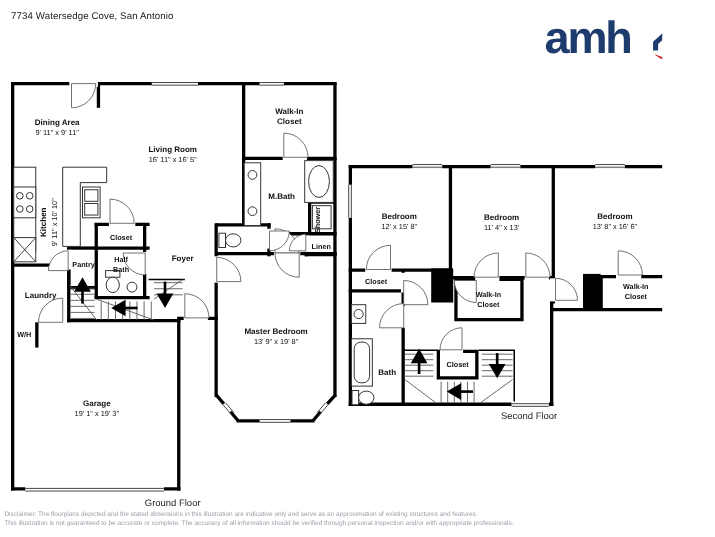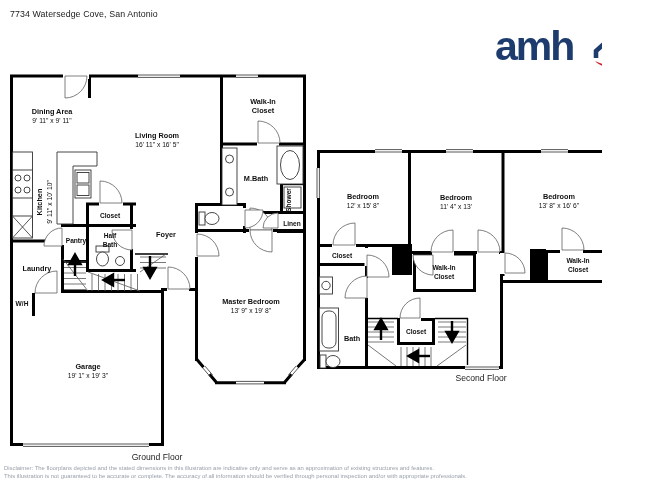--- a/index.html
+++ b/index.html
@@ -1,19 +1,19 @@
 <!DOCTYPE html>
 <html><head>
 <meta charset="utf-8">
 <style>
   html,body{margin:0;padding:0;background:#fff;}
   .page{position:relative;width:602px;height:488px;background:#fff;overflow:hidden;
         font-family:"Liberation Sans",sans-serif;}
   .title{position:absolute;left:10px;top:9px;font-size:8.8px;color:#1a1a1a;letter-spacing:.1px;}
-  .logo{position:absolute;left:494px;top:18px;width:152px;height:52px;}
+  .logo{position:absolute;left:494px;top:6px;width:152px;height:52px;}
   .plan-svg{position:absolute;left:0;top:0;}
   .footer{position:absolute;left:4px;top:464px;width:644px;color:#99a1aa;font-size:5.9px;line-height:8.2px;}
   .wall{stroke:#000;stroke-width:3;fill:none;stroke-linecap:butt;}
   .wallthin{stroke:#000;stroke-width:1.4;fill:none;}
   .gap{fill:#fff;stroke:none;}
   .win{stroke:#444;stroke-width:.9;fill:none;}
   .fan{fill:#fff;stroke:#555;stroke-width:.75;}
   .fix{stroke:#333;stroke-width:.9;fill:#fff;}
   .tread{stroke:#555;stroke-width:.8;fill:none;}
   .arrow{stroke:#000;stroke-width:2.4;fill:#000;}

